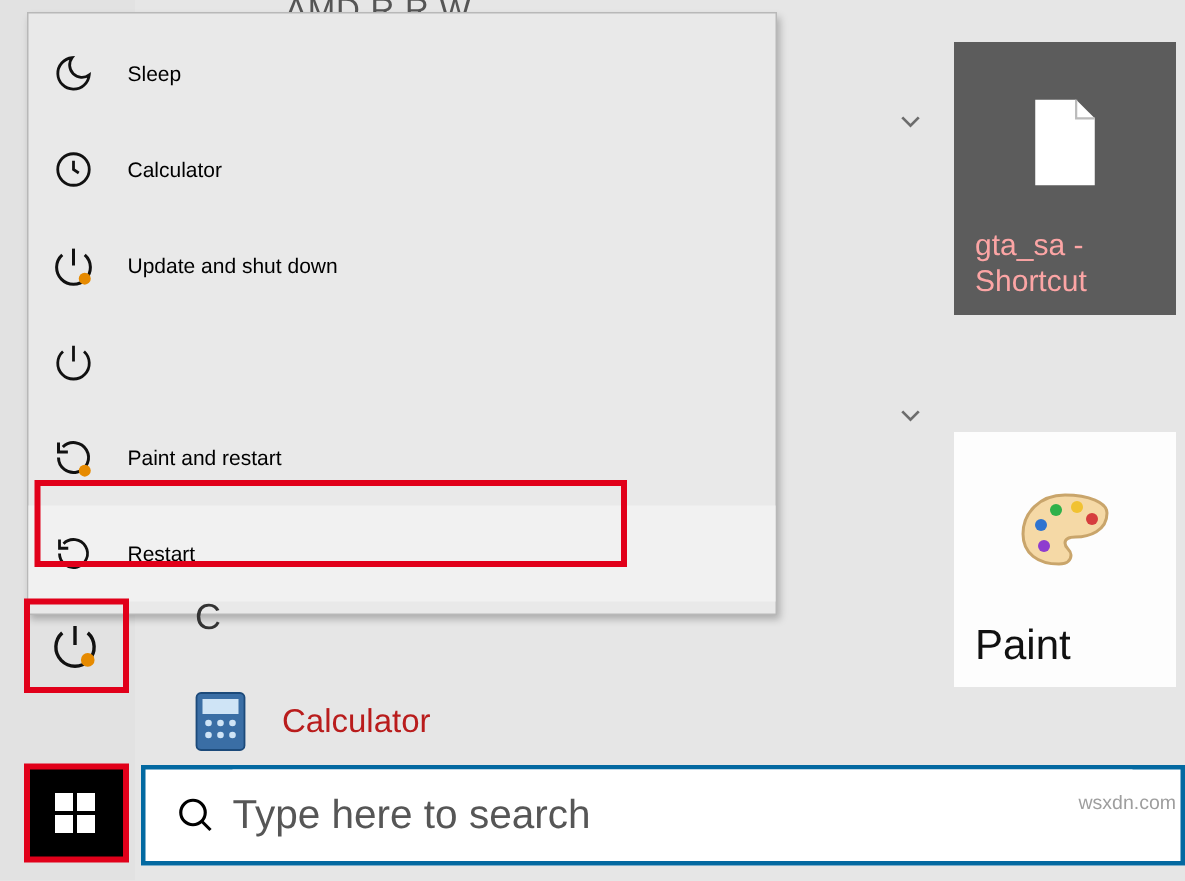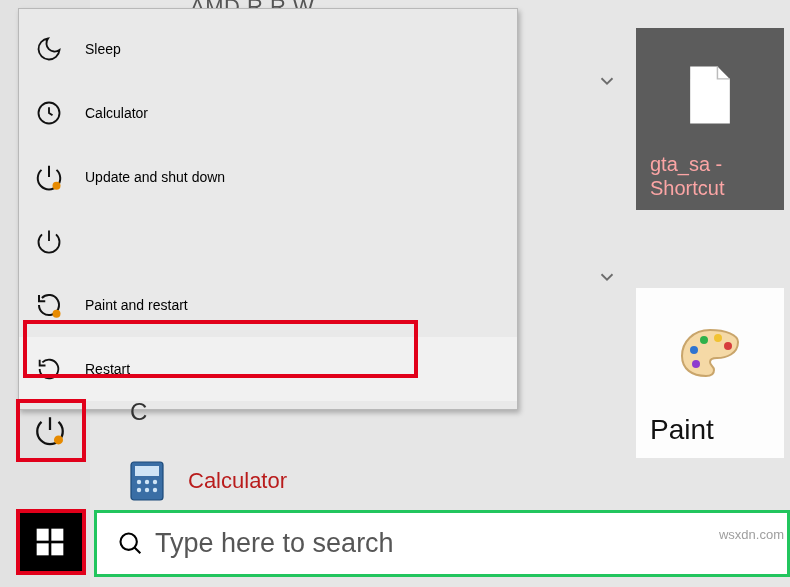--- a/index.html
+++ b/index.html
@@ -116,21 +116,21 @@
       color: #b91c1c;
     }
     
     .taskbar {
       position: absolute;
       top: 510px;
       left: 94px;
       width: 696px;
       height: 67px;
       background: #fff;
-      border: 3px solid #22c55e;
+      border: 3px solid #0369a1;
       display: flex;
       align-items: center;
     }
     .taskbar .search-icon-wrap {
       width: 48px;
       display: flex;
       justify-content: center;
       margin-left: 10px;
     }
     .taskbar input {

